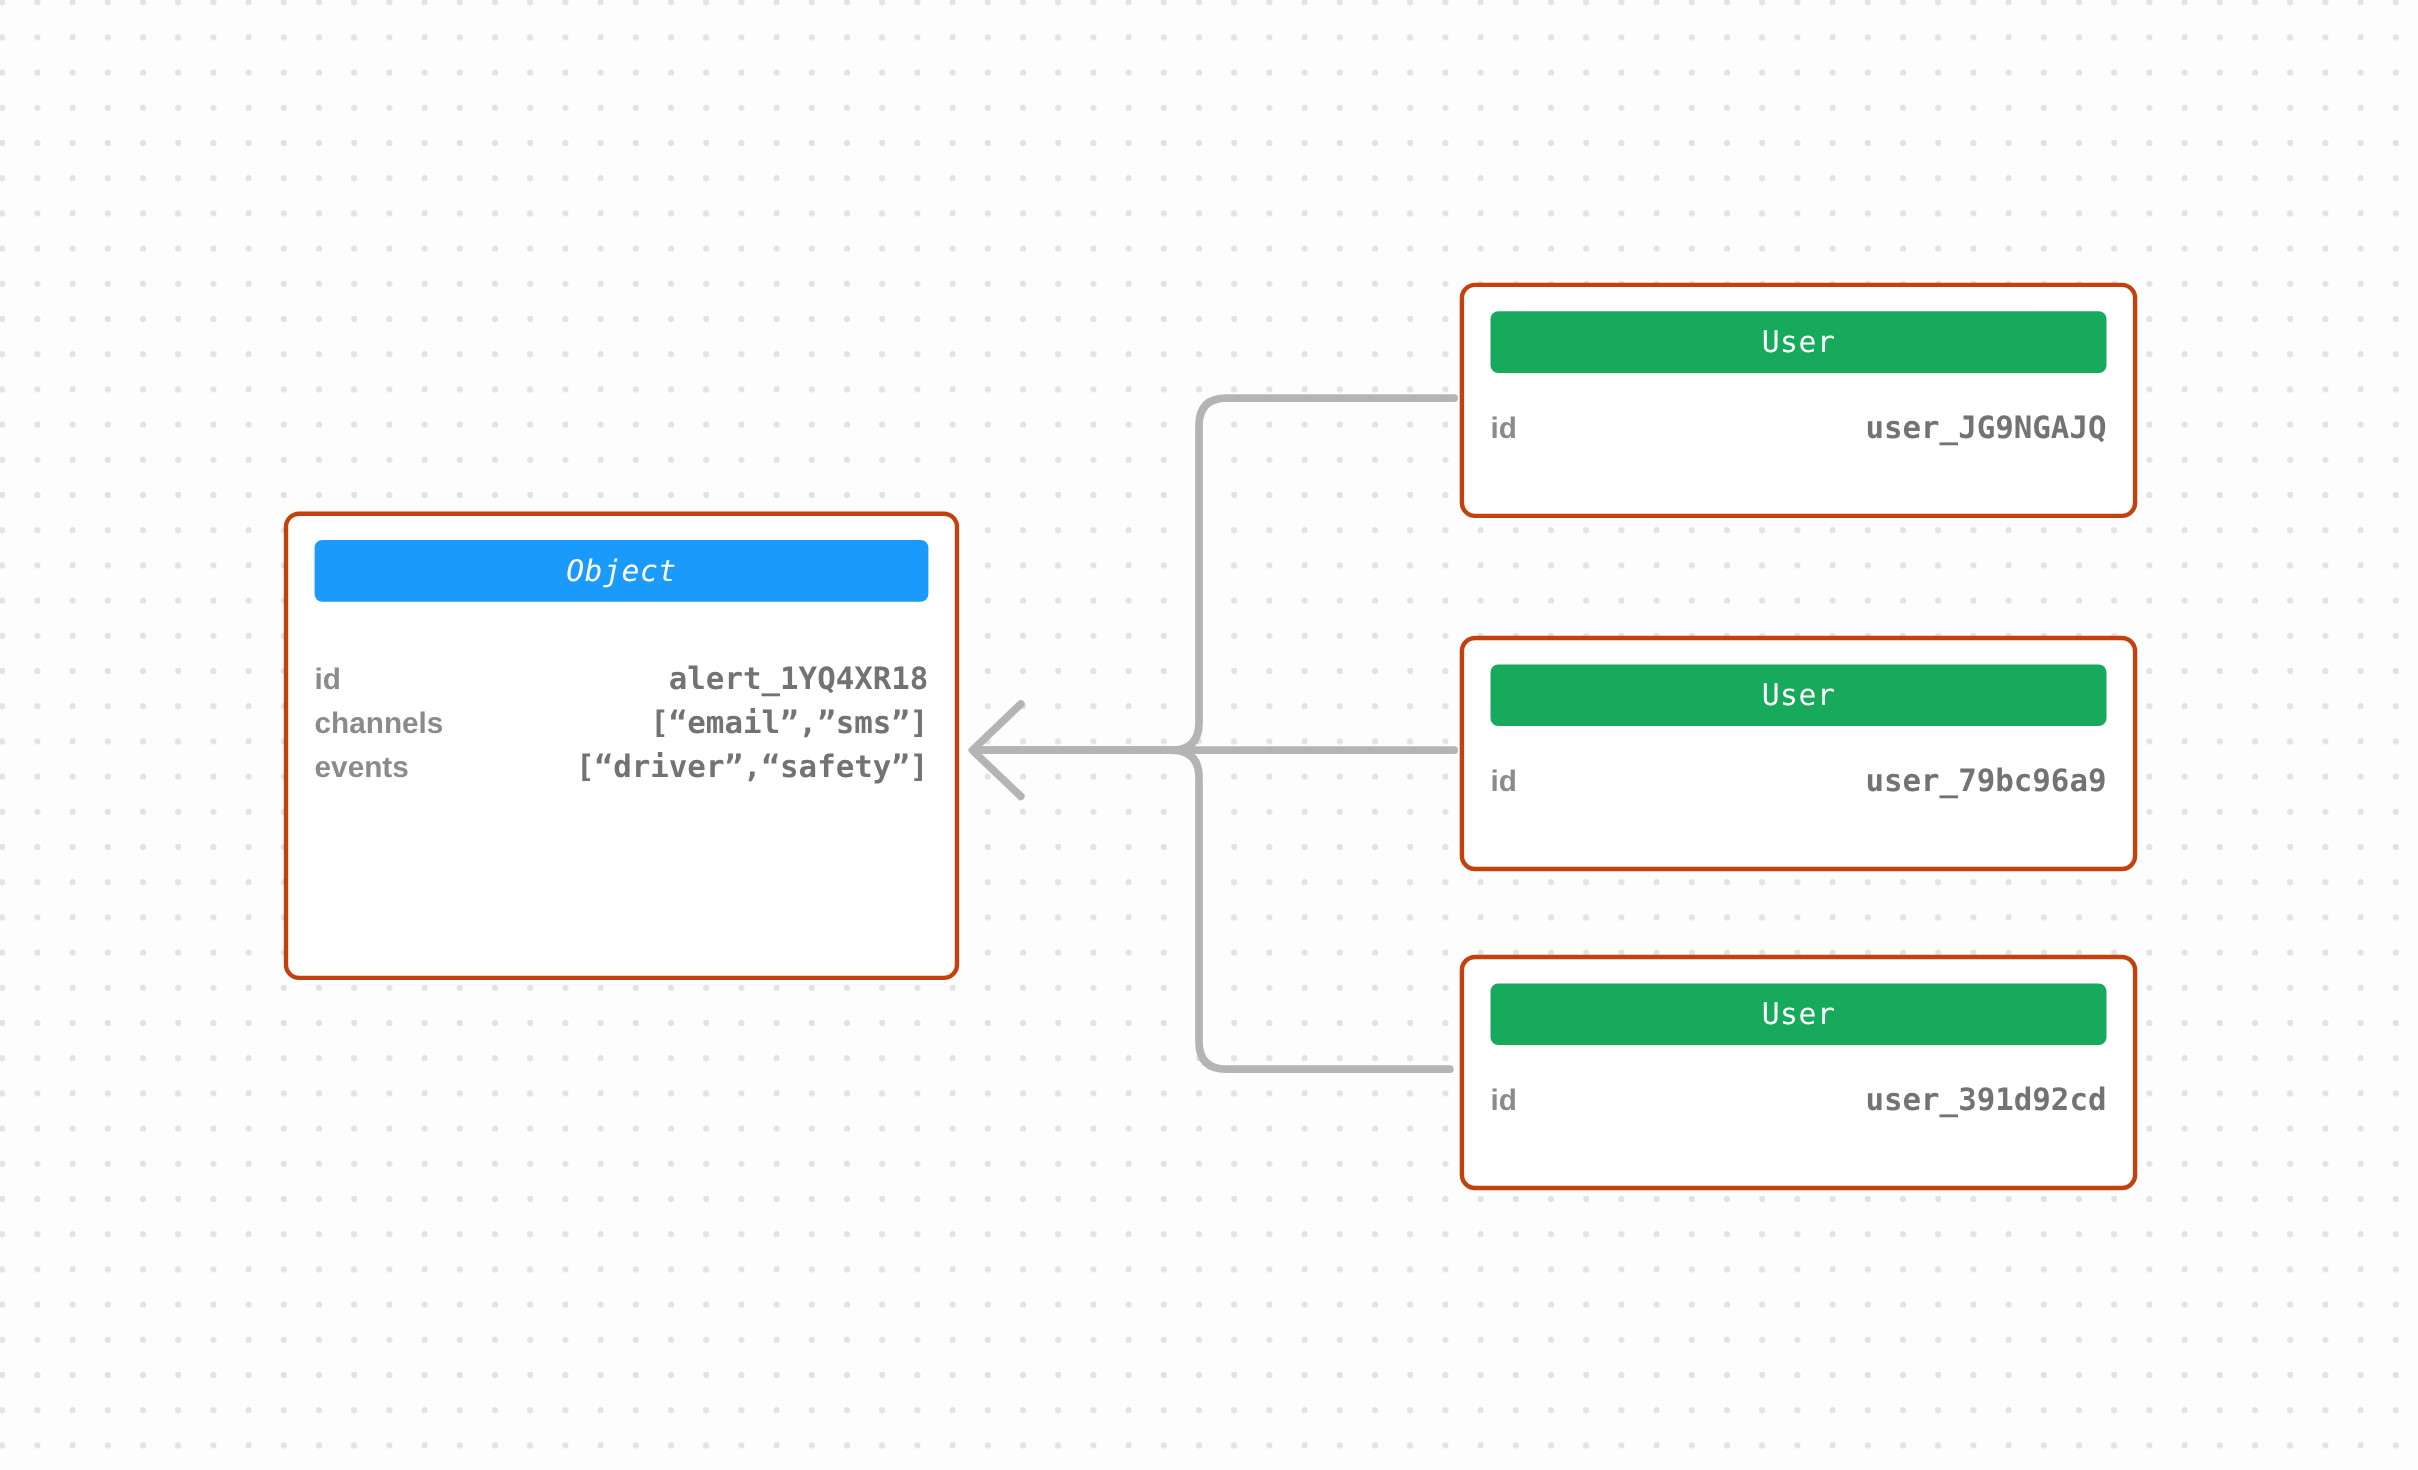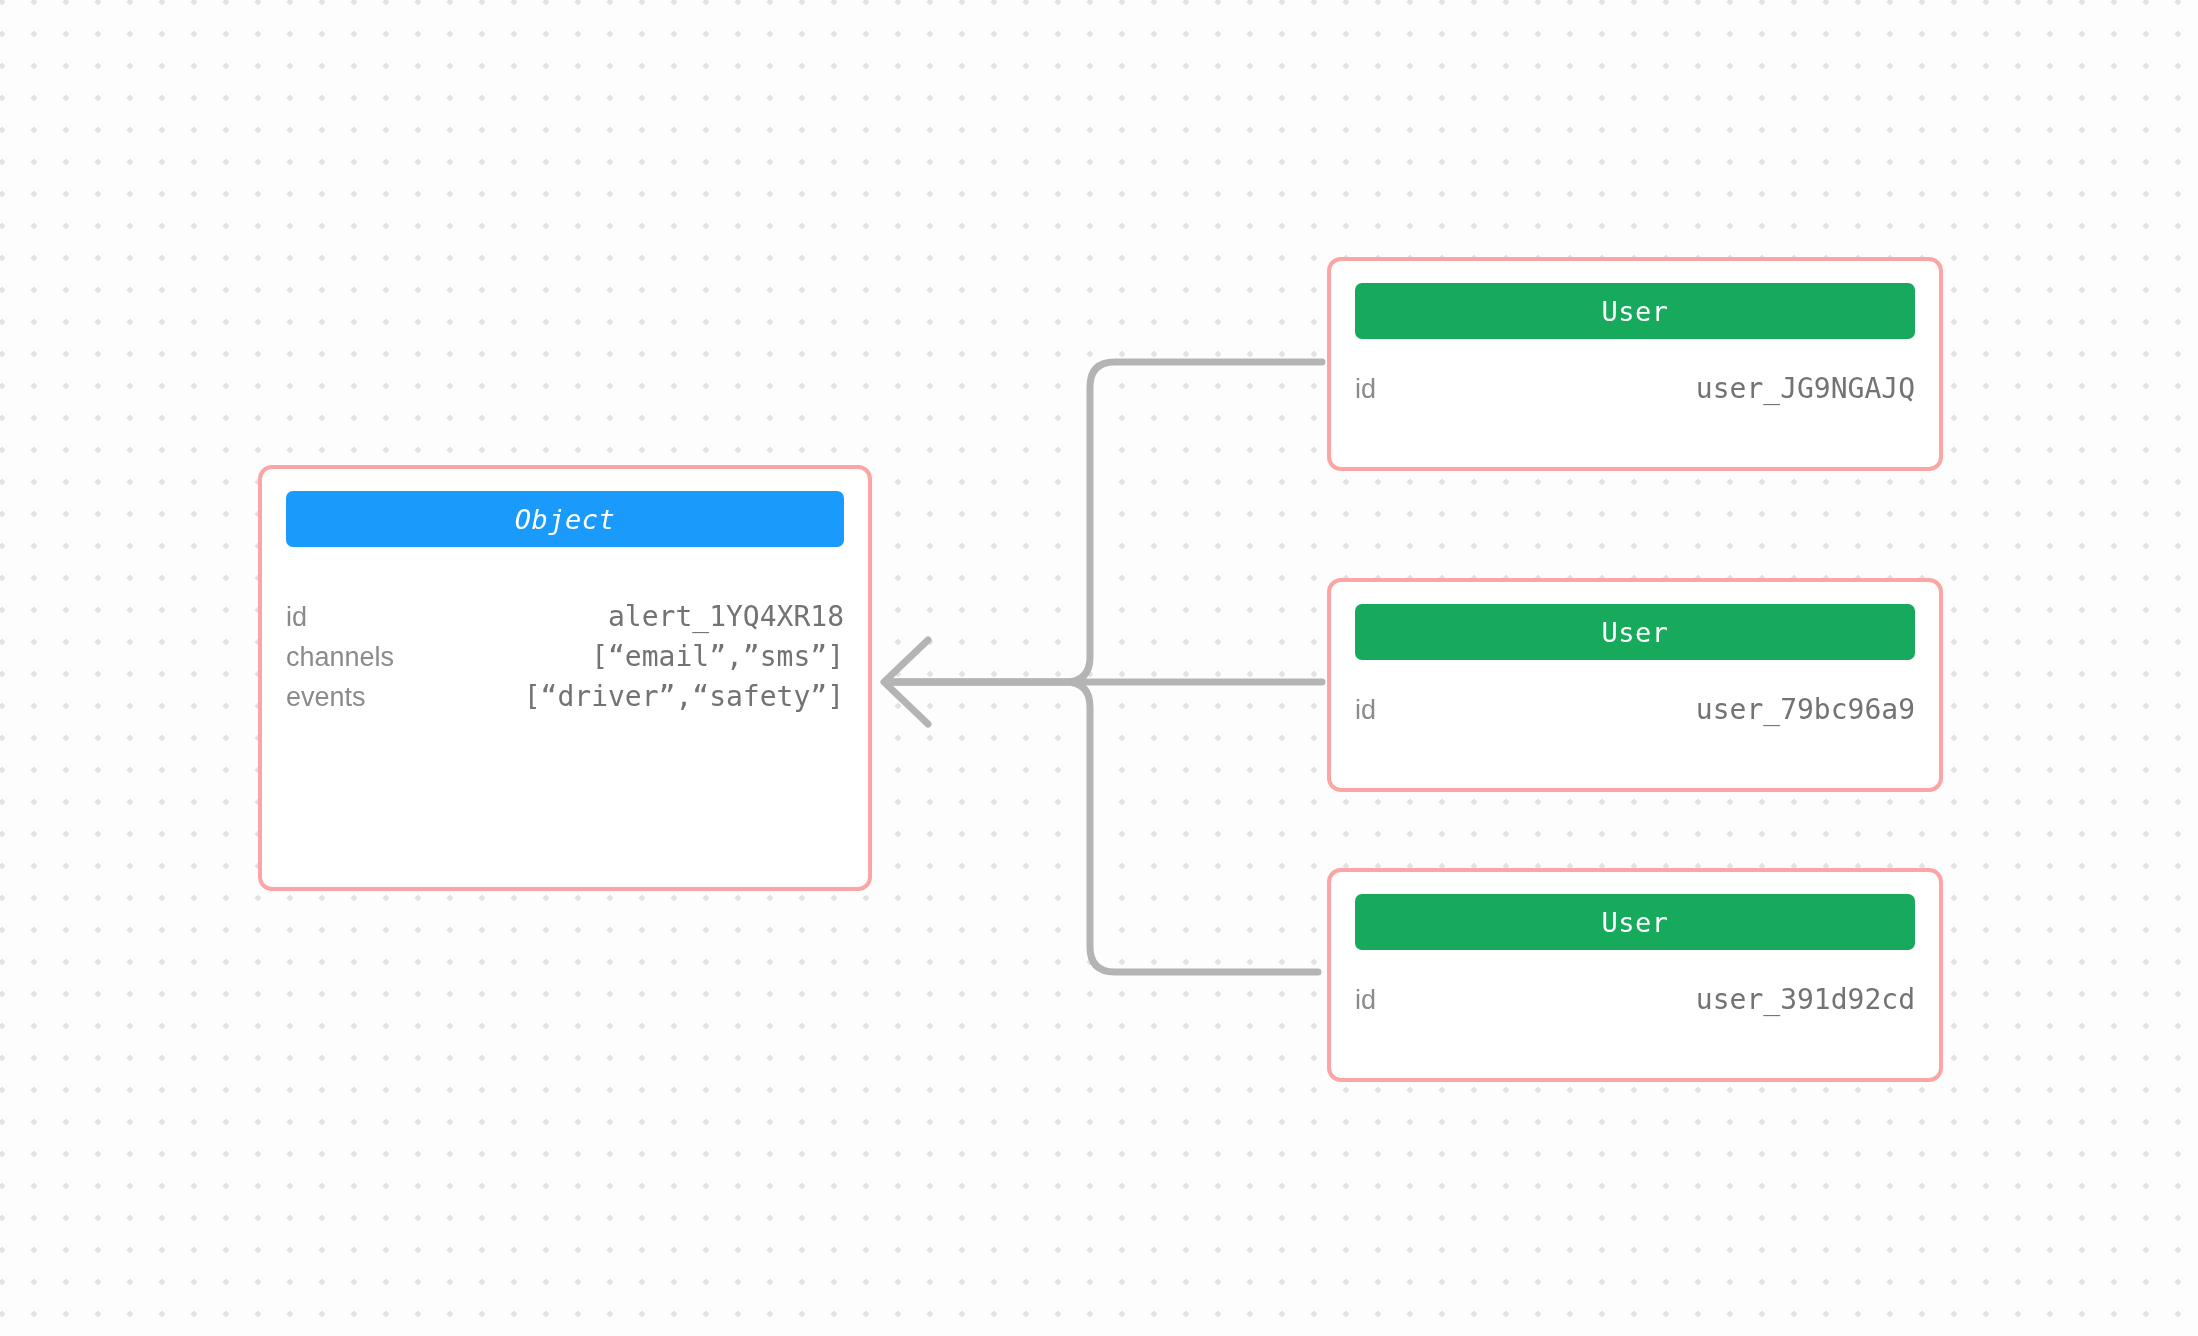--- a/index.html
+++ b/index.html
@@ -30,21 +30,21 @@
     inset: 0;
     width: 2198px;
     height: 1336px;
     pointer-events: none;
   }
 
   
   .node {
     position: absolute;
     background: #ffffff;
-    border: 4px solid #fca5a5;
+    border: 4px solid #c2410c;
     border-radius: 14px;
     padding: 22px 24px 24px 24px;
   }
 
   .node-header {
     height: 56px;
     border-radius: 7px;
     display: flex;
     align-items: center;
     justify-content: center;
@@ -58,20 +58,21 @@
   .node-header.user-header   { background: #17a95c; }
 
   .rows { margin-top: 26px; }
 
   .row {
     display: flex;
     align-items: baseline;
     justify-content: space-between;
     gap: 34px;
     line-height: 1.42;
+    font-weight: bold;
   }
 
   .row-key {
     font-family: "Liberation Sans", sans-serif;
     font-size: 27px;
     color: #8b8b8b;
     white-space: nowrap;
   }
 
   .row-val {

